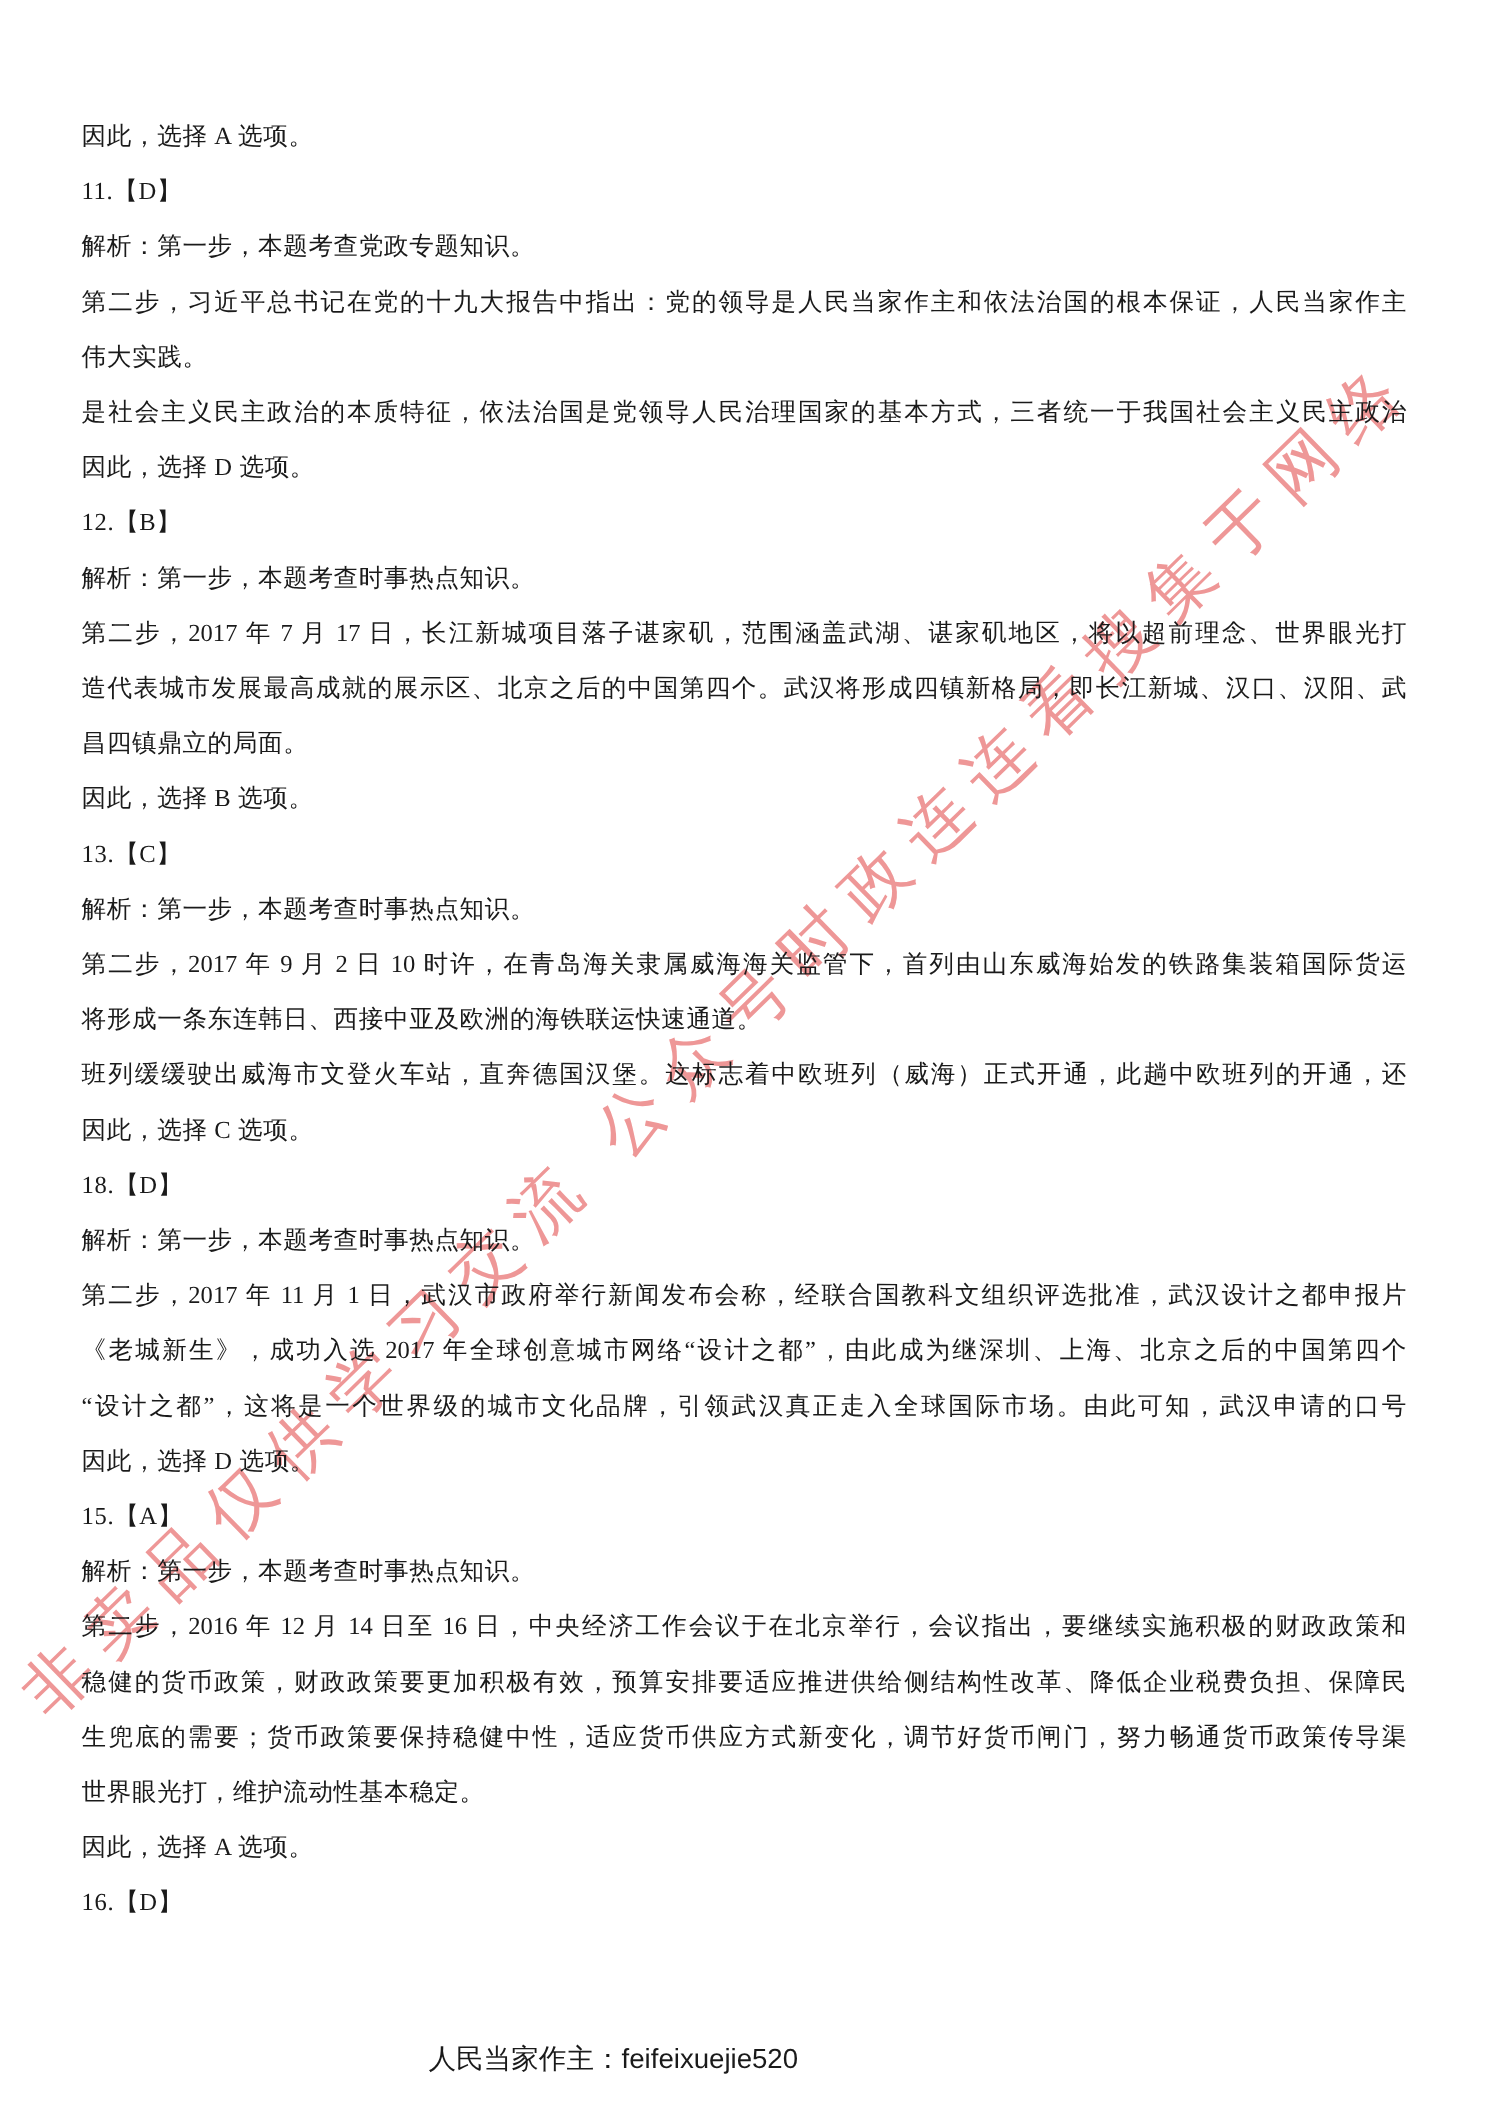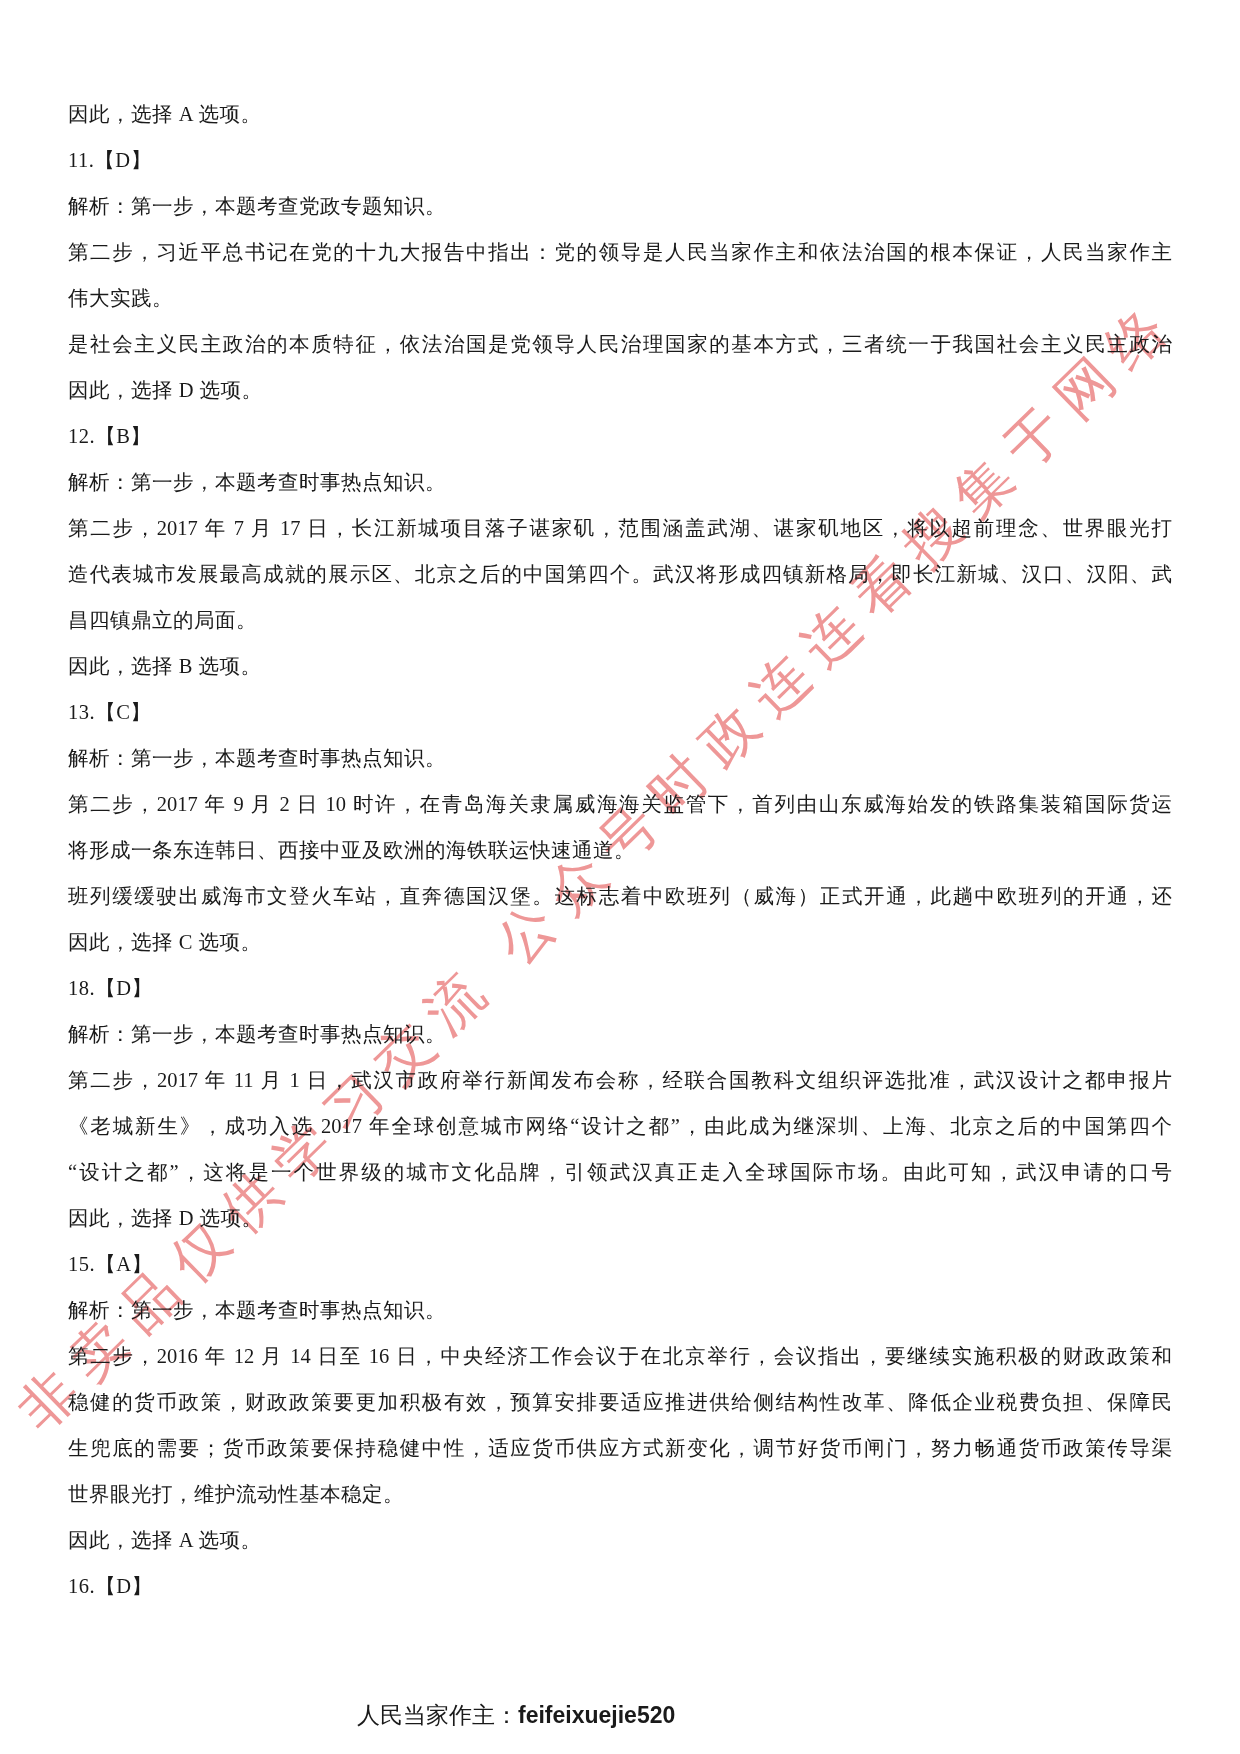--- a/index.html
+++ b/index.html
@@ -55,21 +55,21 @@
   .footer {
     position: absolute;
     left: 357px;
     top: 1700px;
     font-size: 23px;
     line-height: 30px;
     white-space: nowrap;
   }
   .footer .account {
     font-family: "Liberation Sans", "DejaVu Sans", sans-serif;
-    font-weight: bold;
+    font-weight: normal;
   }
 </style>
 </head>
 <body>
 
 <div class="page">
 
   <div class="watermark" style="color: rgb(236, 133, 133);">非卖品仅供学习交流 公众号时政连连看搜集于网络</div>
 
   <div class="doc-body">

